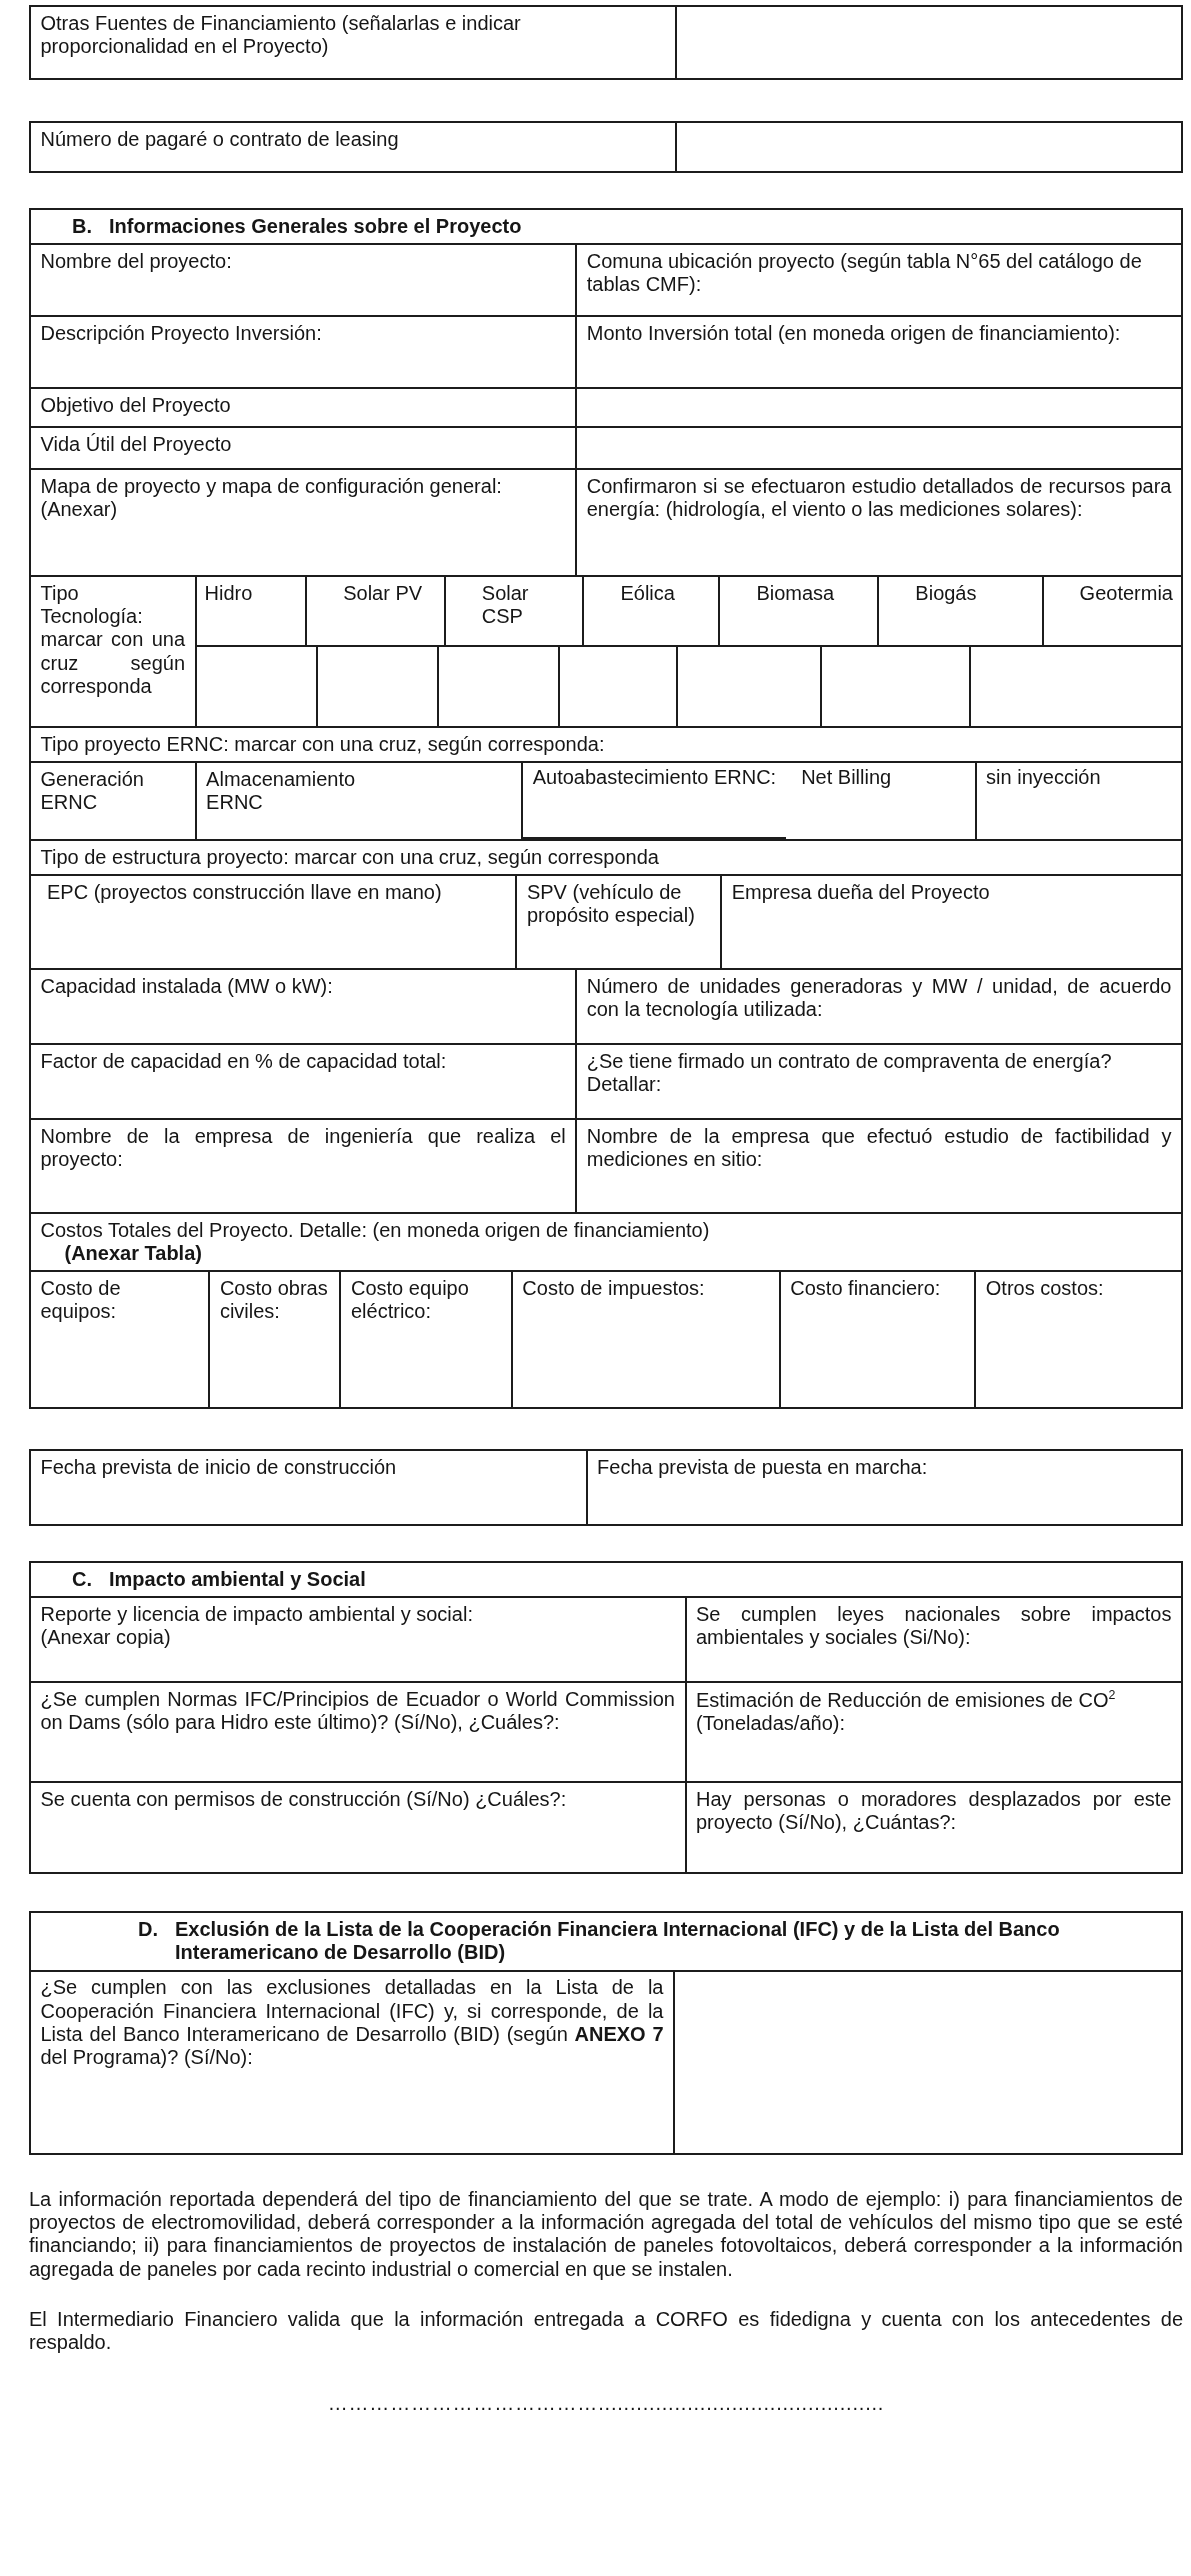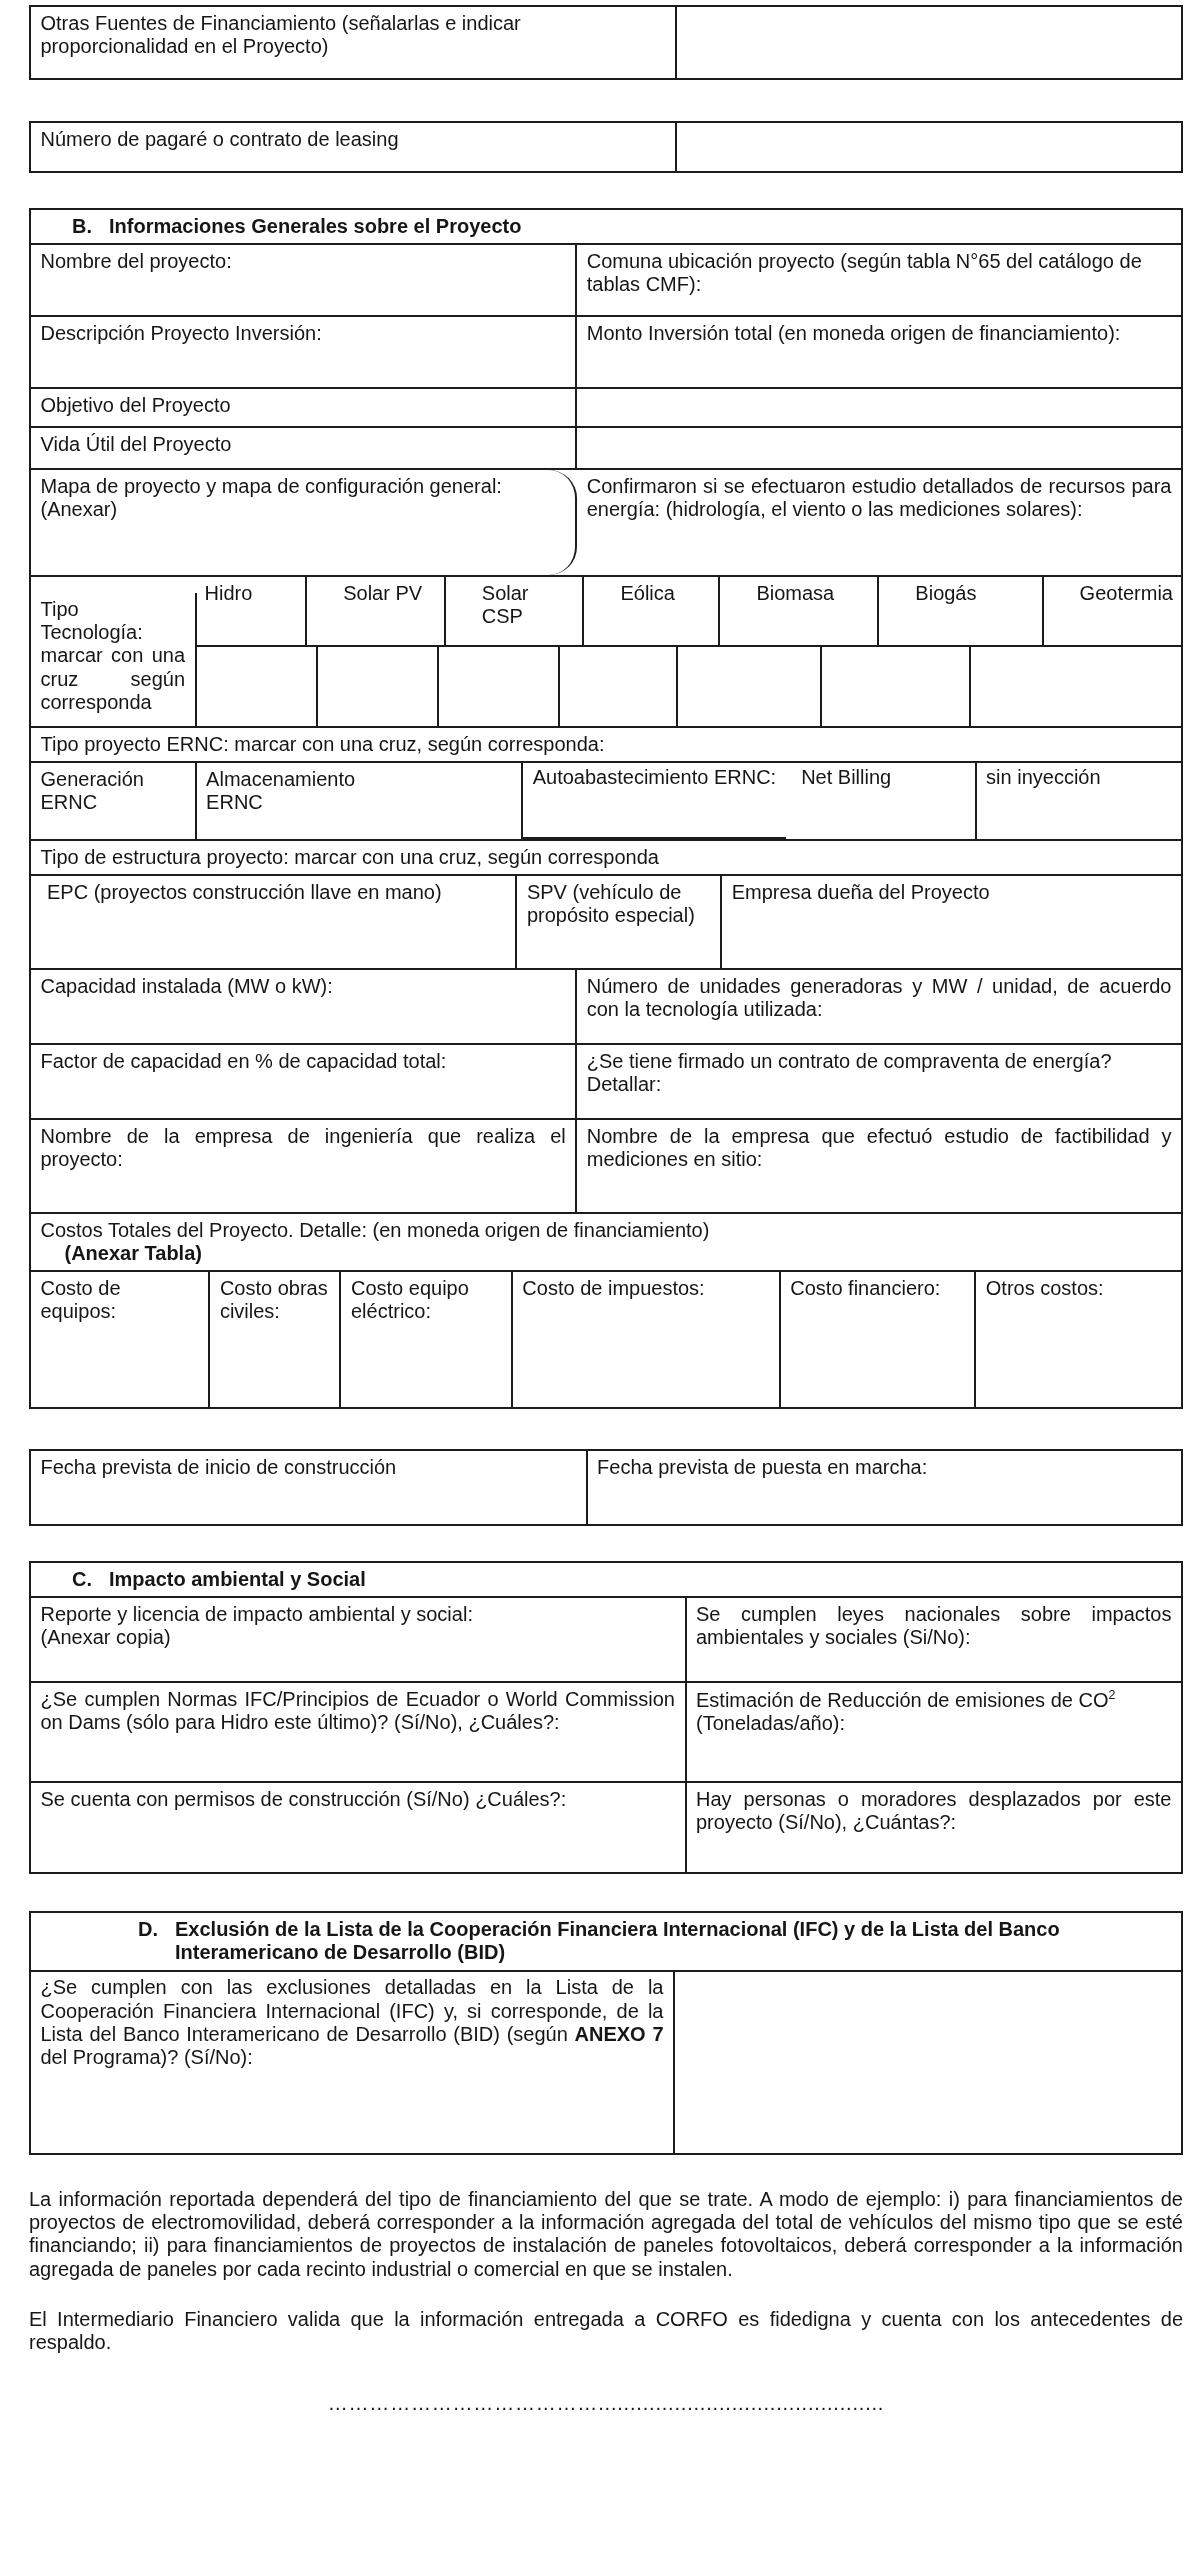--- a/index.html
+++ b/index.html
@@ -34,23 +34,23 @@
   .sp1 { height:41px; } .sp2 { height:35px; } .sp3 { height:40px; }
   .sp4 { height:35px; } .sp5 { height:37px; }
 
   
   .b-two .cell.l { width:47.5%; }
   .b-two .cell.r { width:52.5%; }
   .row-r1 .cell { min-height:70px; }
   .row-r2 .cell { min-height:70px; }
   .row-r3 .cell { min-height:37px; }
   .row-r4 .cell { min-height:40px; }
-  .row-r5 .cell { min-height:105px;border-radius:28px; }
-
-  .tech-label { width:14.4%; flex:0 0 14.4%; border-right:2.4px solid #1c1c1c; box-sizing:border-box; padding:4.8px 9.5px;margin-top:16px; }
+  .row-r5 .cell { min-height:105px; }
+
+  .tech-label { width:14.4%; flex:0 0 14.4%; border-right:2.4px solid #1c1c1c; box-sizing:border-box; padding:4.8px 9.5px; }
   .tech-right { flex:1; display:flex; flex-direction:column; }
   .tech-sub { display:flex; }
   .tech-sub.hdr { border-bottom:2.4px solid #1c1c1c;gap:28px; }
   .tech-sub .cell { border-right:2.4px solid #1c1c1c; box-sizing:border-box; padding:4.8px 8px; }
   .tech-sub .cell:last-child { border-right:none; }
   .tech-sub.hdr .cell { min-height:68px; }
   .tech-sub.mrk .cell { min-height:79px; }
   .tc1 { width:12.3%; } .tc2 { width:12.3%; } .tc3 { width:12.3%; }
   .tc4 { width:12.0%; } .tc5 { width:14.6%; } .tc6 { width:15.2%; } .tc7 { width:21.3%; flex:1; }
 

